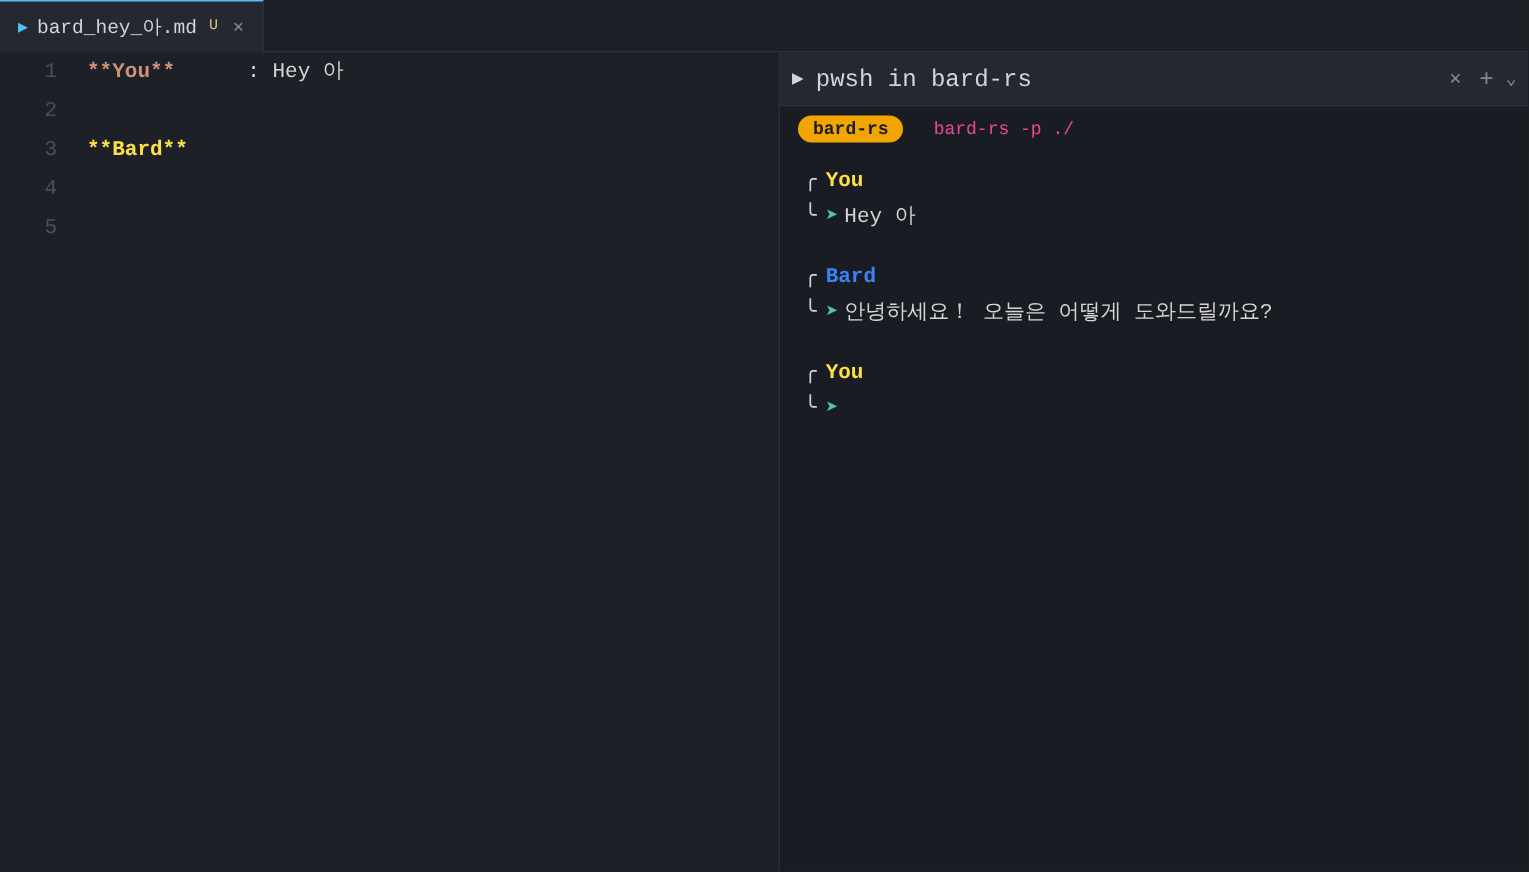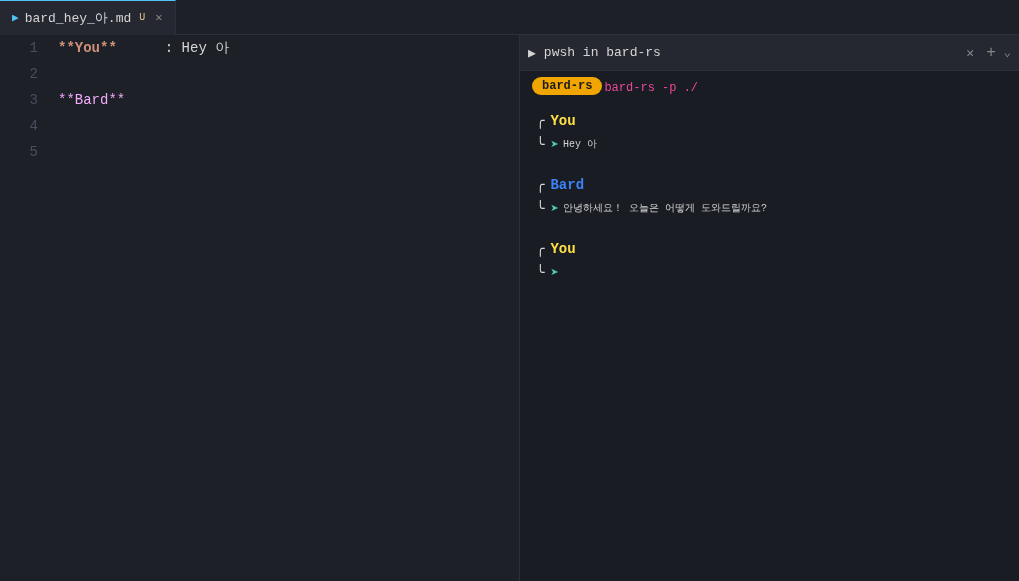--- a/index.html
+++ b/index.html
@@ -96,21 +96,21 @@
     }
 
     .code-line {
       white-space: pre;
       height: 26px;
       display: flex;
       align-items: center;
     }
 
     .bold-orange { color: #ce9178; font-weight: bold; }
-    .bold-cyan { color: #f0abfc; font-weight: normal; }
+    .bold-cyan { color: #fde047; font-weight: bold; }
     .text-white { color: #d4d4d4; margin-left: 48px; }
 
     
     .terminal-panel {
       width: 500px;
       background: #1a1c23;
       border-left: 1px solid #2d2f3a;
       display: flex;
       flex-direction: column;
       flex-shrink: 0;
@@ -126,50 +126,50 @@
       border-bottom: 1px solid #2d2f3a;
     }
 
     .terminal-icon {
       color: #d4d4d4;
       font-size: 13px;
     }
 
     .terminal-tab-title {
       color: #d4d4d4;
+      font-size: 16px;
+      flex: 1;
+    }
+
+    .terminal-tab-close {
+      color: #888;
       font-size: 13px;
-      flex: 1;
-    }
-
-    .terminal-tab-close {
-      color: #888;
-      font-size: 13px;
       cursor: pointer;
       padding: 2px 4px;
     }
 
     .terminal-tab-add {
       color: #888;
       font-size: 16px;
       cursor: pointer;
     }
 
     .terminal-tab-dropdown {
       color: #888;
       font-size: 12px;
       cursor: pointer;
     }
 
     
     .terminal-cmd-bar {
       display: flex;
-      align-items: flex-end;
+      align-items: center;
       padding: 6px 12px;
       background: #1a1c23;
-      gap: 2px;
+      gap: 20px;
     }
 
     .cmd-badge {
       background: #f0a500;
       color: #1a1c23;
       font-size: 12px;
       font-weight: bold;
       padding: 2px 10px;
       border-radius: 10px;
     }
@@ -189,21 +189,21 @@
     }
 
     .chat-block {
       margin-bottom: 16px;
     }
 
     .chat-author-you { color: #fde047; font-size: 14px; font-weight: bold; }
     .chat-author-bard { color: #3b82f6; font-size: 14px; font-weight: bold; }
 
     .chat-arrow { color: #4ec9b0; margin-right: 4px; }
-    .chat-message { color: #d4d4d4; font-size: 10px; }
+    .chat-message { color: #d4d4d4; font-size: 14px; }
 
     .message-line {
       display: flex;
       align-items: center;
     }
   </style>
 </head>
 <body>
 
 <div class="tab-bar">

